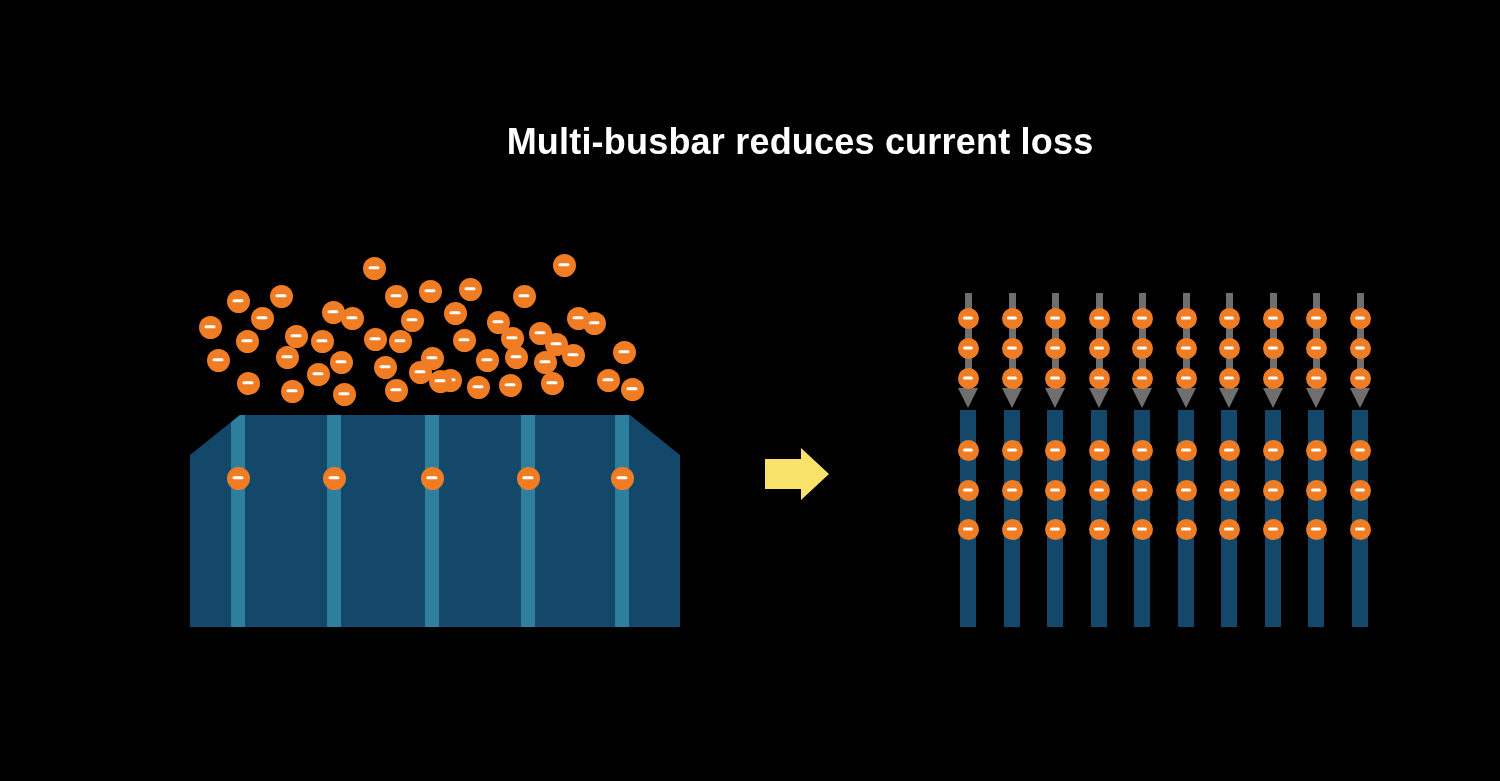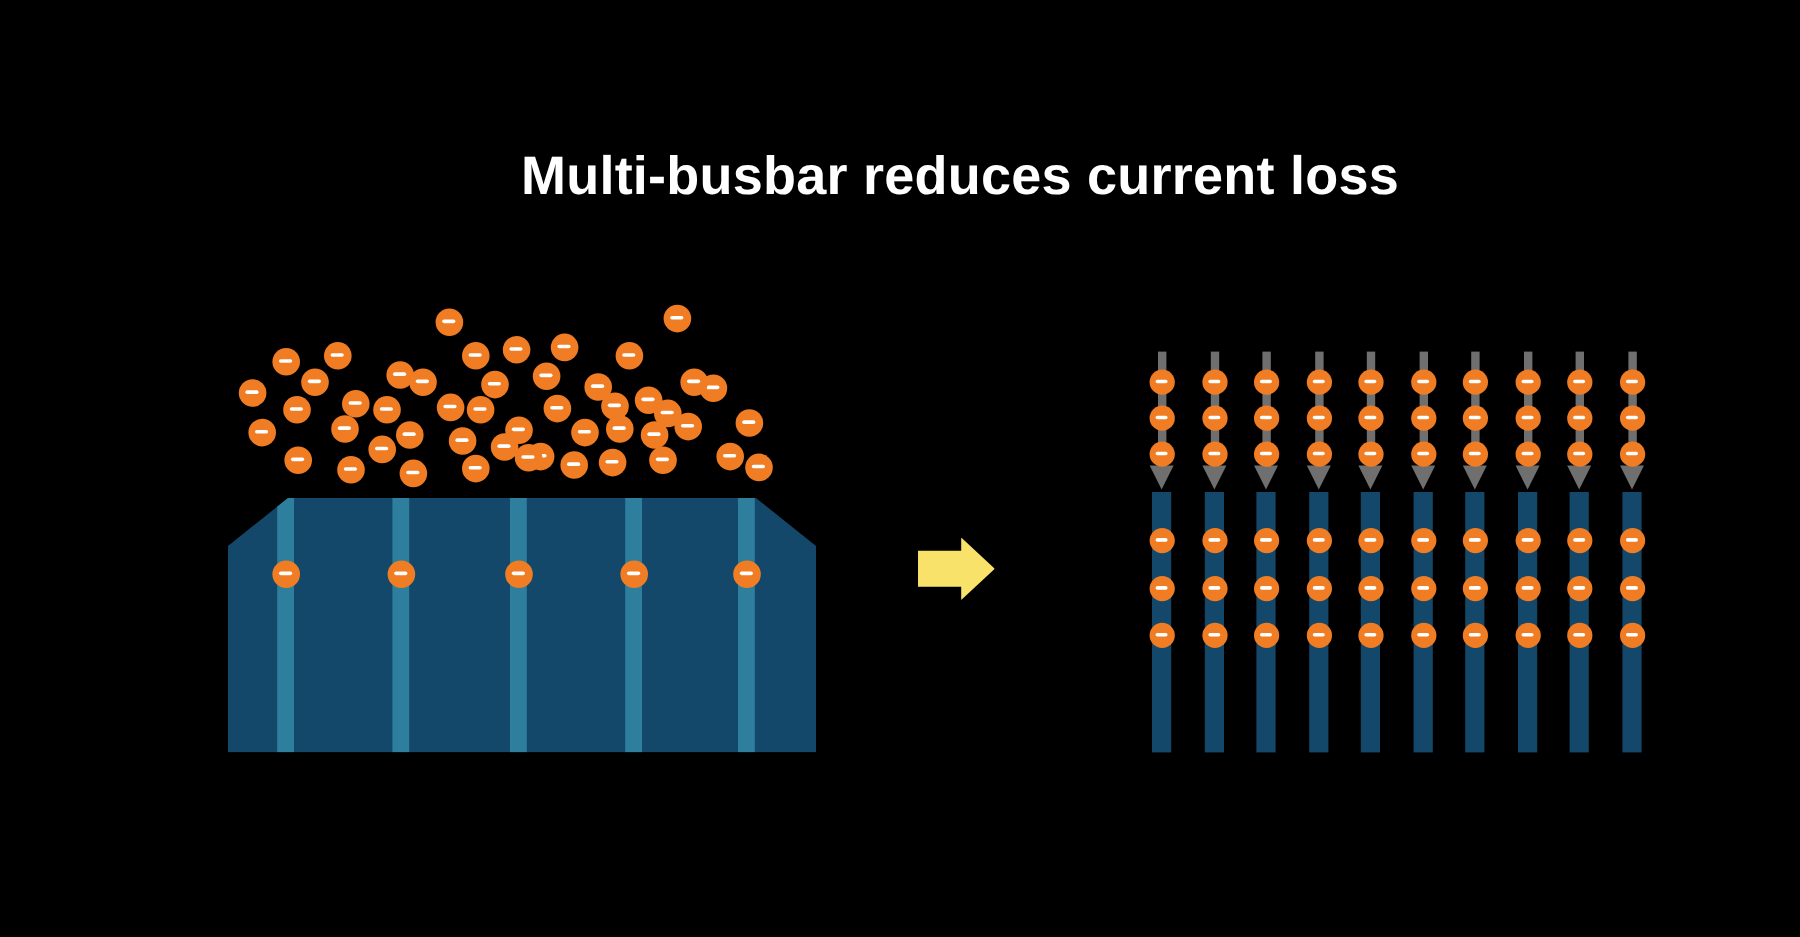--- a/index.html
+++ b/index.html
@@ -10,21 +10,21 @@
     height: 781px;
     overflow: hidden;
     background: var(--background, #000);
     font-family: "Liberation Sans", sans-serif;
   }
   #title {
     position: absolute;
     top: 121px;
     left: 800px;
     transform: translateX(-50%);
-    font-size: 45px;
+    font-size: 36px;
     font-weight: bold;
     letter-spacing: 0.2px;
     white-space: nowrap;
     color: var(--title-text, #fff);
   }
   .layer { position: absolute; inset: 0; }
   .electron {
     position: absolute;
     border-radius: 50%;
     background: var(--electron-orange, #F07D23);

